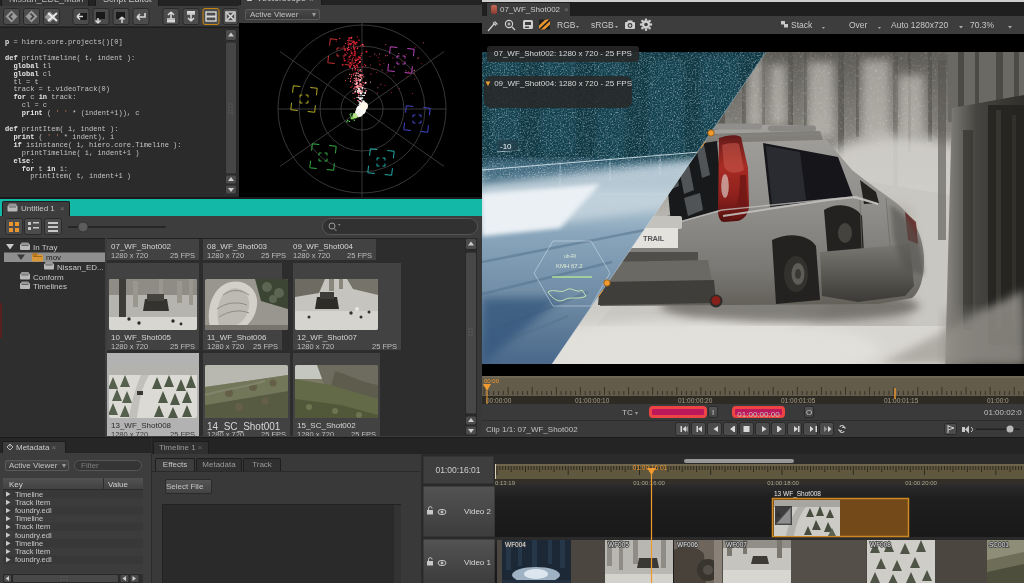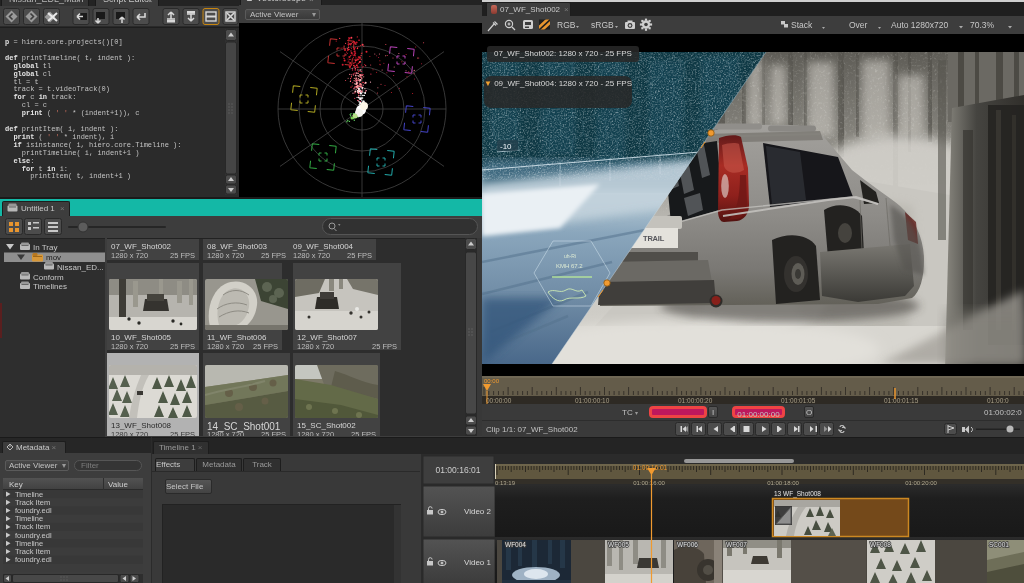--- a/index.html
+++ b/index.html
@@ -1436,21 +1436,21 @@
   </div>
 </div>
 
 <div class="b" id="tl" style="left:152px;top:437px;width:872px;height:146px;background:#393939;border-top:1px solid #1a1a1a">
   <div class="b" style="left:0;top:0;width:872px;height:16px;background:#242424">
     <div class="tab itab" style="left:1px;top:3px;width:56px;height:13px;line-height:12px;padding-left:5px">Timeline 1 <span style="color:#666">×</span></div>
     <div class="tab" style="left:61px;top:19px;width:84px;height:13px;line-height:12px;padding-left:5px">Nissan_EDL_Main <span style="color:#777">×</span></div>
   </div>
 
   <div class="b" id="fx" style="left:0;top:16px;width:268px;height:130px;background:#393939">
-    <div class="tab" style="left:3px;top:4px;width:40px;height:13px;line-height:12px;z-index:2">Effects</div>
+    <div class="tab" style="left:3px;top:4px;width:40px;height:13px;line-height:12px;text-align:center;z-index:2">Effects</div>
     <div class="tab itab" style="left:44px;top:4px;width:46px;height:13px;line-height:12px;text-align:center">Metadata</div>
     <div class="tab itab" style="left:91px;top:4px;width:38px;height:13px;line-height:12px;text-align:center">Track</div>
     <div class="b" style="left:0;top:17px;width:268px;height:1px;background:#2a2a2a"></div>
     <div class="btn" style="left:13px;top:25px;width:47px;height:15px;line-height:14px;text-align:left">Select File</div>
     <div class="b" style="left:10px;top:50px;width:239px;height:80px;background:#2a2a2a;border:1px solid #222"></div>
     <div class="b" id="fxscroll" style="left:242px;top:51px;width:7px;height:78px;background:#333"></div>
   </div>
 
   <div class="b" id="tracks" style="left:269px;top:16px;width:603px;height:130px;background:#2b2b2b">
     <svg width="603" height="130" viewBox="0 0 603 130">

